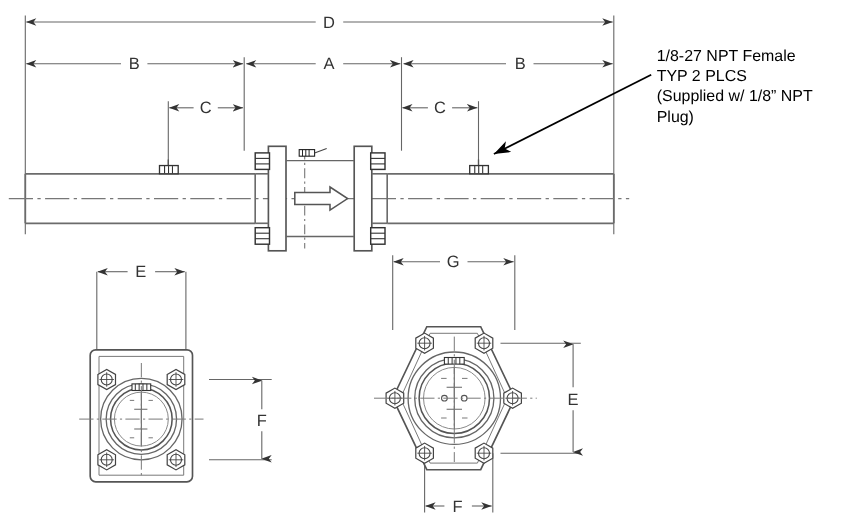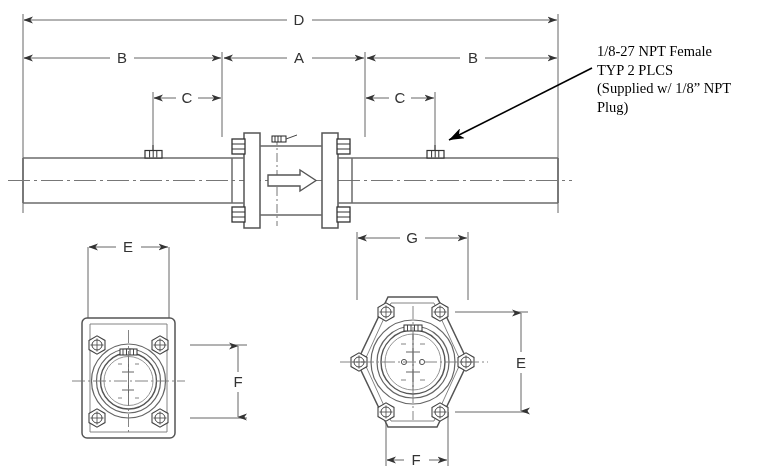--- a/index.html
+++ b/index.html
@@ -1,21 +1,21 @@
 <!DOCTYPE html>
 <html><head>
 <meta charset="utf-8">
 <style>
   html,body{margin:0;padding:0;background:#ffffff;}
   body{width:779px;height:474px;position:relative;overflow:hidden;
        font-family:"Liberation Serif",serif;}
   #stage{position:absolute;left:0;top:0;width:779px;height:474px;}
   #dwg{position:absolute;left:0;top:0;}
   .note{position:absolute;left:597px;top:42px;width:180px;
-        font-family:Liberation Serif, serif;font-size:14.5px;
+        font-family:Liberation Sans, sans-serif;font-size:14.5px;
         line-height:18.5px;color:#000;white-space:pre-line;}
 </style>
 </head>
 <body>
 
 <div id="stage">
 
 <svg id="dwg" width="779" height="474" viewBox="0 0 779 474">
   <defs>
     <marker id="ahR" markerWidth="10" markerHeight="8" refX="9.5" refY="4" orient="auto" markerUnits="userSpaceOnUse">

